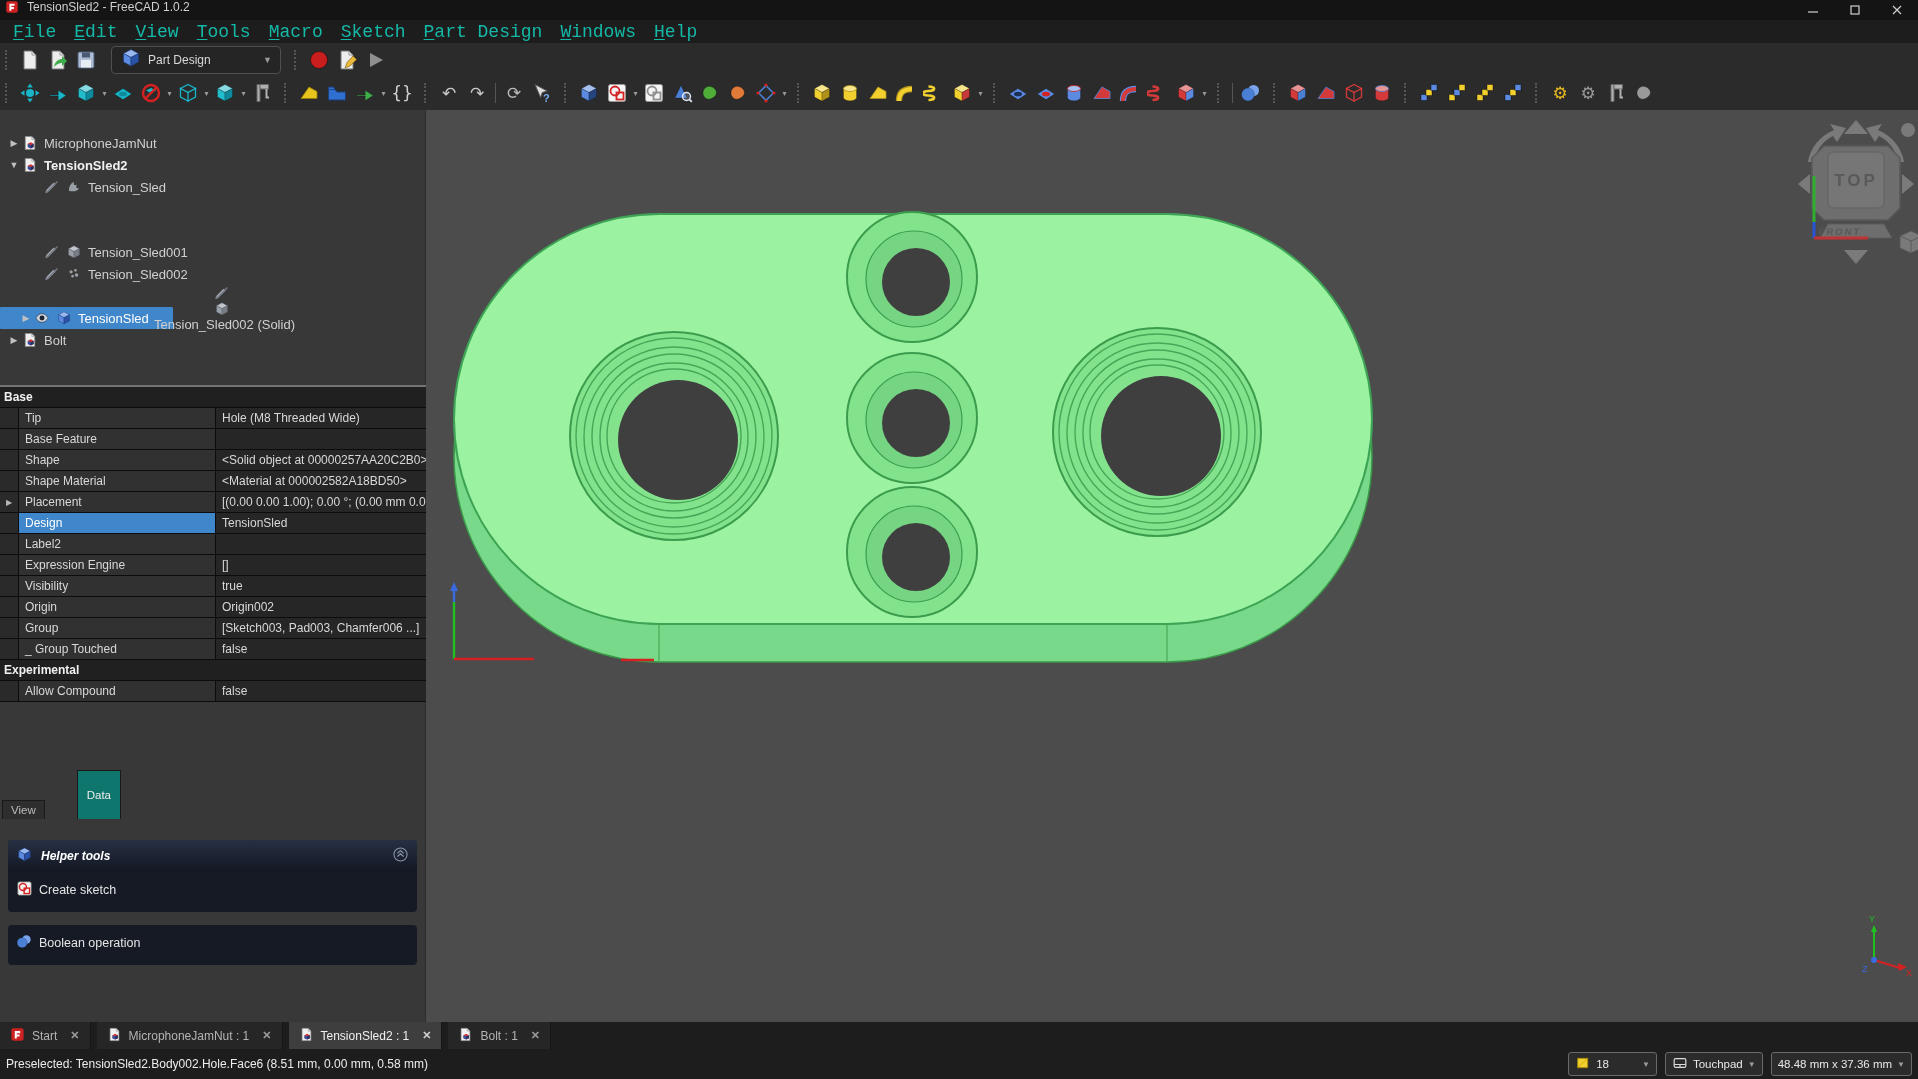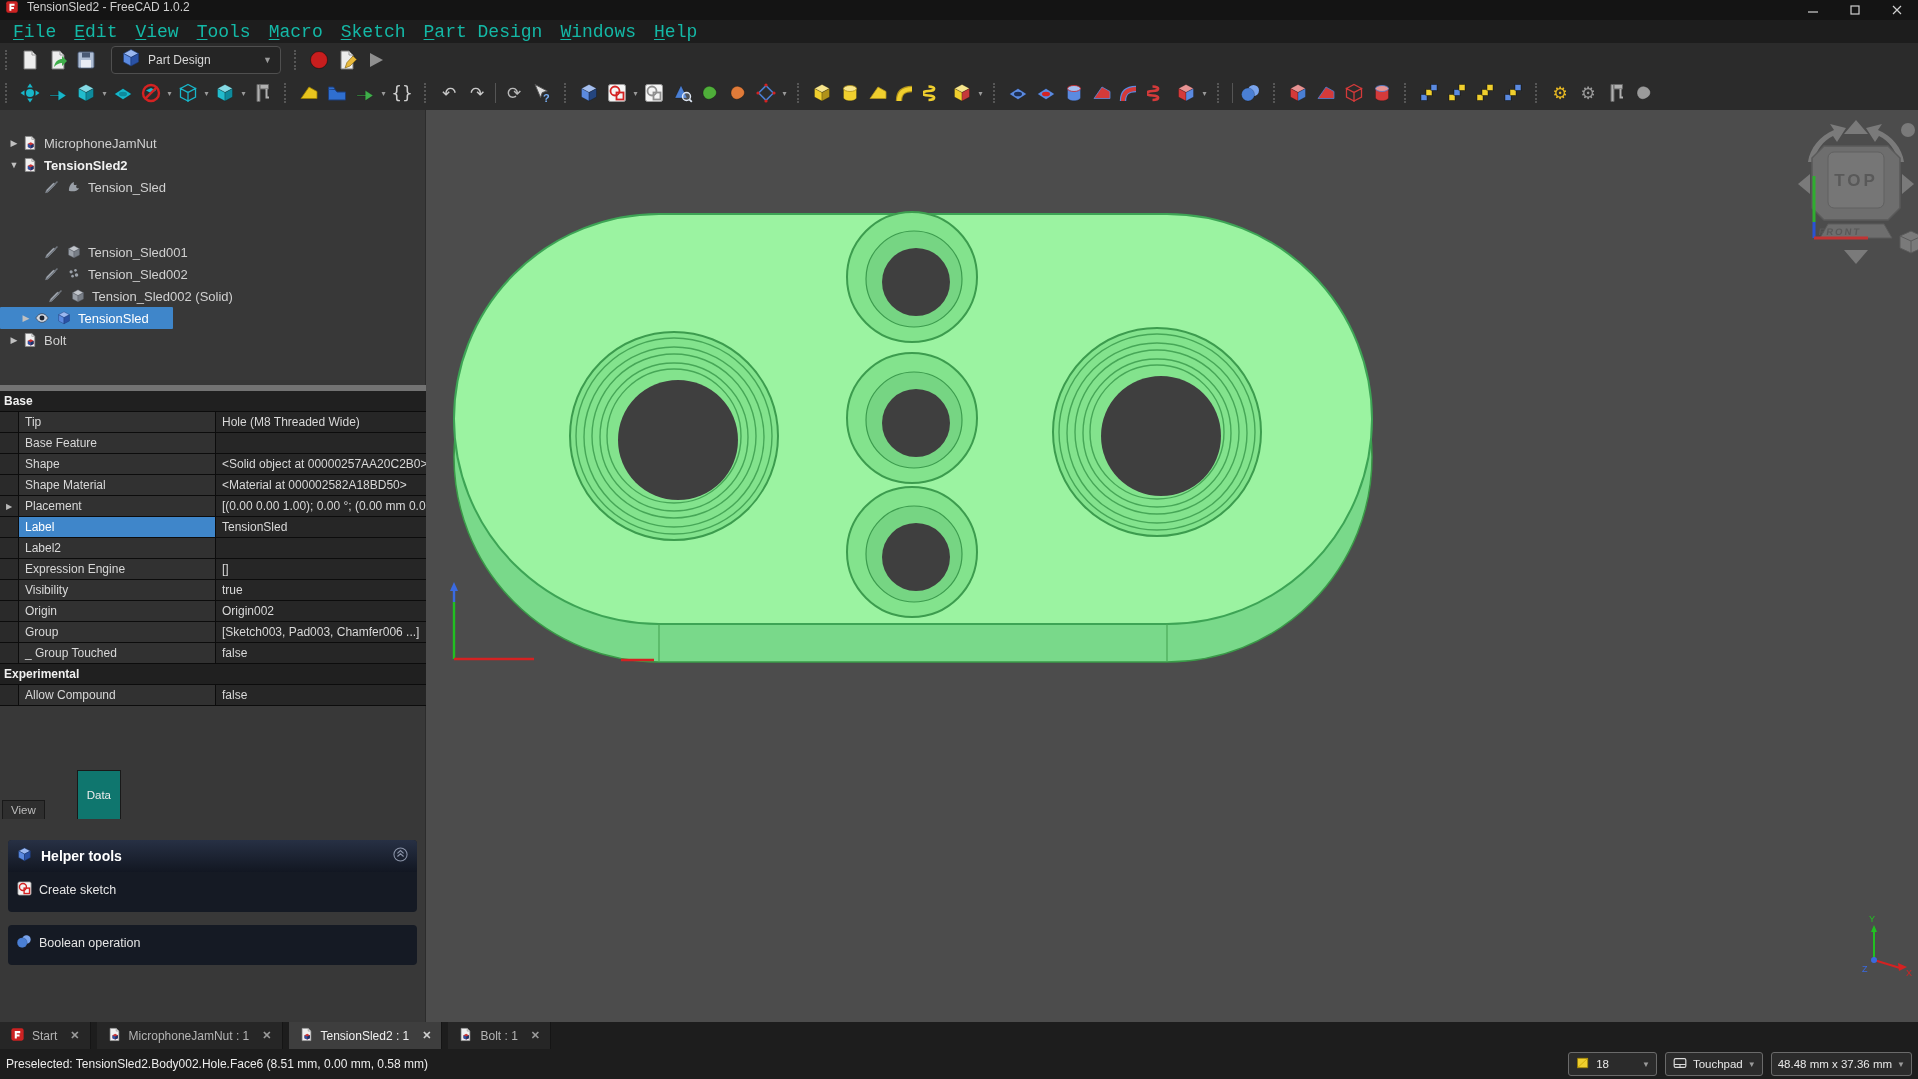--- a/index.html
+++ b/index.html
@@ -36,21 +36,21 @@
   
   .leftpanel{position:absolute;left:0;top:110px;width:425px;height:912px;background:#383838;
              border-right:1px solid #2c2c2c;}
   .tree{position:absolute;left:0;top:22px;width:100%;}
   .tree-row{height:22px;display:flex;align-items:center;font-size:13px;color:#d0d0d0;}
   .tree-row .exp{width:16px;font-size:9px;color:#c0c0c0;text-align:center;flex:none;}
   .tree-row .ticon{display:flex;margin-right:6px;flex:none;}
   .tree-row.selrow{background:#3f86ca;color:#fff;width:fit-content;padding-right:24px;border-radius:1px;}
   .tree-row .tlabel{white-space:nowrap;}
   
-  .props{position:absolute;left:0;top:275px;width:499px;border-top:6px solid #737373;
+  .props{position:absolute;left:0;top:275px;width:499px;border-top:2px solid #737373;
          font-size:12px;}
   .prow{display:flex;height:20px;border-bottom:1px solid #0c0c0c;}
   .prow .gut{width:18px;background:#2a2a2a;border-right:1px solid #0c0c0c;display:flex;
              align-items:center;justify-content:center;font-size:8px;color:#b8b8b8;flex:none;}
   .prow .plabel{width:190px;background:#313131;border-right:1px solid #0c0c0c;display:flex;
                 align-items:center;padding-left:6px;flex:none;color:#d8d8d8;}
   .prow .pvalue{flex:1;background:#262626;display:flex;align-items:center;padding-left:6px;
                 color:#d8d8d8;white-space:nowrap;overflow:hidden;}
   .prow.phead{background:#202020;}
   .prow.phead .ph{display:flex;align-items:center;padding-left:4px;font-weight:bold;color:#f0f0f0;width:100%;}
@@ -58,21 +58,21 @@
   
   .paneltabs{position:absolute;left:2px;top:683px;display:flex;align-items:flex-end;height:26px;}
   .ptab{font-size:11.5px;padding:3px 8px;background:#2e2e2e;border:1px solid #191919;
         border-bottom:none;color:#bcbcbc;}
   .ptab.active{background:#0f766e;color:#ececec;padding:18px 9px;margin-left:32px;}
   
   .taskwrap{position:absolute;left:8px;top:730px;width:409px;}
   .taskpanel{margin-bottom:13px;border-radius:4px;overflow:hidden;background:#151a24;}
   .taskhead{height:32px;display:flex;align-items:center;gap:8px;padding:0 8px;
             background:linear-gradient(180deg,#273044,#121722);}
-  .taskhead .ttitle{font-size:14px;font-weight:bold;color:#fff;flex:1;}
+  .taskhead .ttitle{font-size:12px;font-weight:bold;color:#fff;flex:1;font-style:italic;}
   .taskbody{padding:8px 8px 12px 8px;}
   .taskitem{display:flex;align-items:center;gap:6px;font-size:12.5px;color:#e4e4e4;}
   
   .doctabs{position:absolute;left:0;top:1022px;right:0;height:27px;background:#1d1d1d;
            display:flex;align-items:stretch;}
   .dtab{display:flex;align-items:center;gap:7px;padding:0 10px;font-size:12px;color:#b4b4b4;
         background:#262626;border-right:1px solid #151515;margin-right:6px;}
   .dtab.active{background:#3e3e3e;color:#efefef;}
   .dtab .closex{color:#9a9a9a;font-size:11px;font-weight:bold;margin-left:6px;}
   .dtab.active .closex{color:#cfcfcf;}
@@ -581,21 +581,21 @@
           <span class="ticon">
             <svg width="16" height="16" viewBox="0 0 22 22">
               <circle cx="7" cy="8" r="2.2" fill="#9aa0a8"></circle>
               <circle cx="13" cy="6" r="1.8" fill="#9aa0a8"></circle>
               <circle cx="9" cy="14" r="1.8" fill="#9aa0a8"></circle>
               <circle cx="14.5" cy="12.5" r="2.4" fill="#9aa0a8"></circle>
             </svg>
           </span>
           <span class="tlabel" style="">Tension_Sled002</span>
         </div>
-        <div class="tree-row" style="padding-left: 48px;">
+        <div class="tree-row" style="padding-left: 24px; flex-direction: column;">
           <span class="ticon">
             <svg width="16" height="16" viewBox="0 0 22 22">
               <path d="M3.5 15l9-9c1.5-1.5 4 1 2.5 2.5l-9 9-4 1.5z" fill="#b8bec6" stroke="#70767e" stroke-width=".8"></path>
               <path d="M3.5 18.5L18.5 3.5" stroke="#70767e" stroke-width="2"></path>
             </svg>
           </span>
           <span class="ticon">
             <svg width="16" height="16" viewBox="0 0 22 22">
               <path d="M11 2.5L18.5 6.5 11 10.5 3.5 6.5z" fill="#c2c6cc" stroke="#5a6068" stroke-width=".6"></path>
               <path d="M3.5 6.5L11 10.5V19L3.5 15z" fill="#9aa0a8" stroke="#5a6068" stroke-width=".6"></path>
@@ -659,21 +659,21 @@
         <span class="plabel">Shape Material</span>
         <span class="pvalue">&lt;Material at 000002582A18BD50&gt;</span>
         </div>
         <div class="prow">
           <span class="gut">▶</span>
         <span class="plabel">Placement</span>
         <span class="pvalue">[(0.00 0.00 1.00); 0.00 °; (0.00 mm  0.00 ...</span>
         </div>
         <div class="prow">
           <span class="gut"></span>
-        <span class="plabel sel">Label</span>
+        <span class="plabel sel">Design</span>
         <span class="pvalue">TensionSled</span>
         </div>
         <div class="prow">
           <span class="gut"></span>
         <span class="plabel">Label2</span>
         <span class="pvalue"></span>
         </div>
         <div class="prow">
           <span class="gut"></span>
         <span class="plabel">Expression Engine</span>

